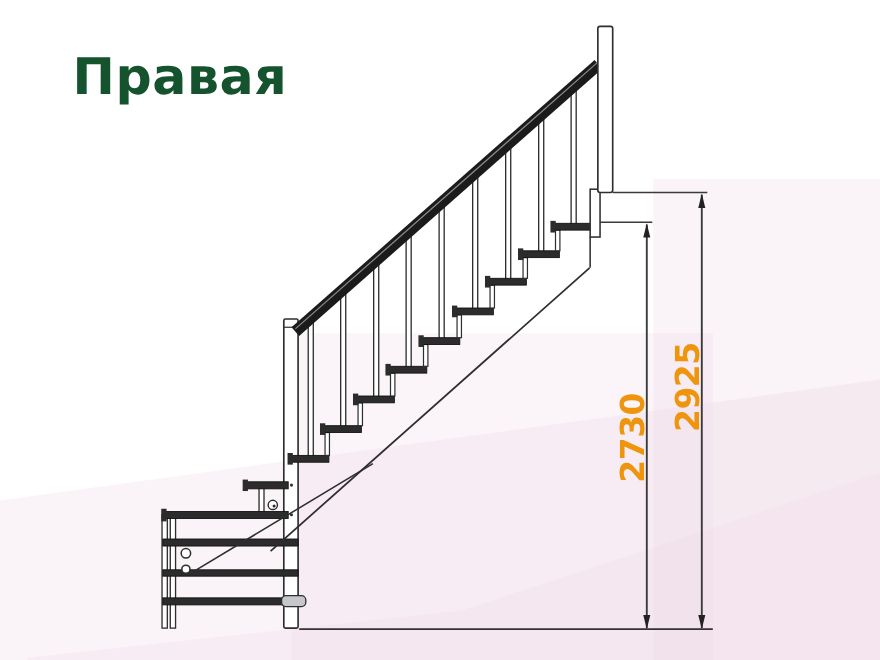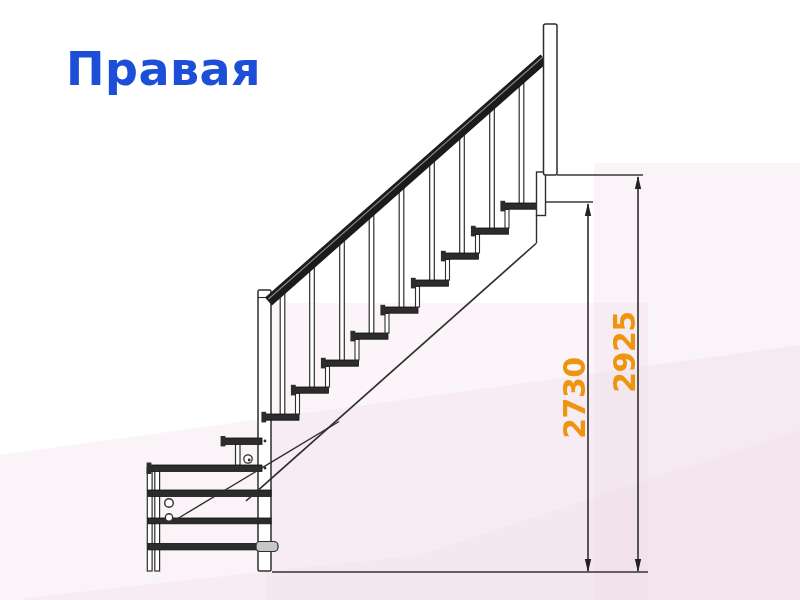--- a/index.html
+++ b/index.html
@@ -3,21 +3,21 @@
 <meta charset="utf-8">
 <style>
   html,body{margin:0;padding:0;}
   body{
     width:800px;height:600px;position:relative;overflow:hidden;
     background:#ffffff;
     font-family:"DejaVu Sans","Liberation Sans",sans-serif;
   }
   .page-title{
     position:absolute;left:66px;top:46px;
-    font-size:46px;font-weight:bold;color:#1d4ed8;line-height:1;
+    font-size:46px;font-weight:bold;color:#14532d;line-height:1;
     letter-spacing:0.5px;
   }
   svg{position:absolute;left:0;top:0;display:block;}
   .dim-label{
     font-family:"DejaVu Sans","Liberation Sans",sans-serif;
     font-weight:bold;font-size:30px;letter-spacing:-0.5px;
   }
 </style>
 </head>
 <body>

